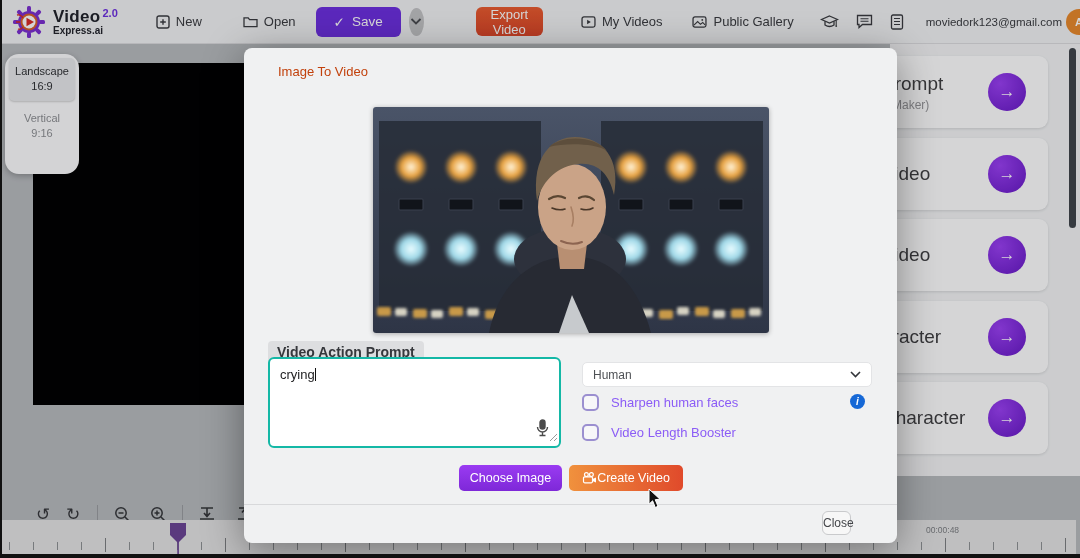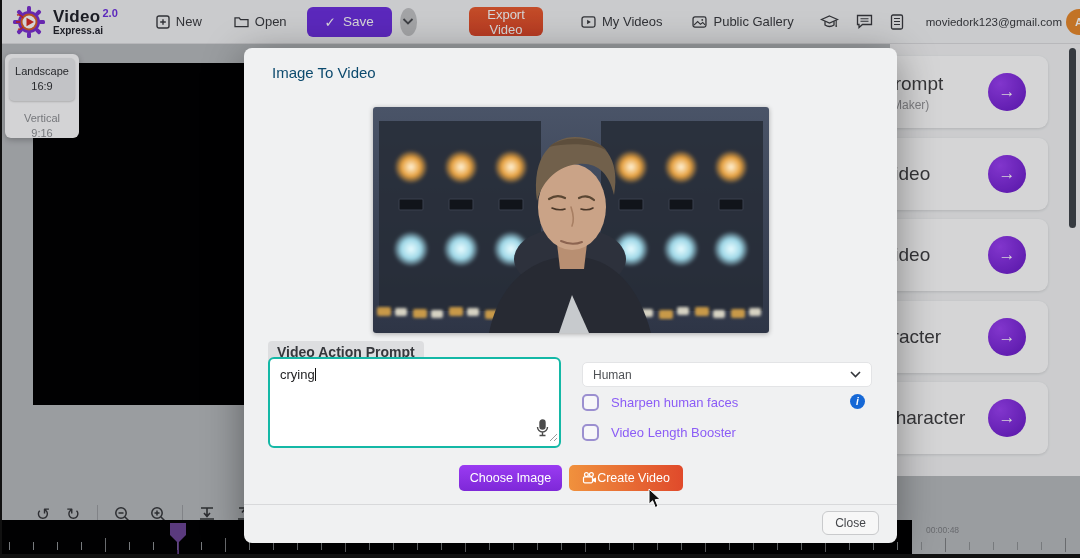--- a/index.html
+++ b/index.html
@@ -30,36 +30,36 @@
   #tb-icons { display:flex; align-items:center; gap:17px; margin-left:26px; }
   #account { display:flex; align-items:center; gap:4px; margin-left:22px; cursor:pointer; }
   #account .email { font-size:11.5px; color:#3a3c40; }
   #avatar { width:26px; height:26px; border-radius:50%; background:#e98a2c; color:#fff;
             font-size:11px; font-weight:bold; display:flex; align-items:center;
             justify-content:center; flex:0 0 auto; margin-right:-12px; }
 
   
   #workspace { position:absolute; left:0; top:44px; width:1080px; height:514px; background:#b9bcbf; }
   #canvas { position:absolute; left:33px; top:19px; width:737px; height:342px; background:#000; }
-  #aspect-card { position:absolute; left:5px; top:10px; width:74px; height:84px; background:#fdfdfe;
-                 border-radius:6px; box-shadow:0 2px 6px rgba(0,0,0,.25); padding:4px; z-index:5; }
+  #aspect-card { position:absolute; left:5px; top:10px; width:74px; height:120px; background:#fdfdfe;
+                 border-radius:14px; box-shadow:0 2px 6px rgba(0,0,0,.25); padding:4px; z-index:5; }
   .aspect-opt { text-align:center; font-size:11px; border-radius:5px; padding:6px 2px; cursor:pointer; }
   .aspect-opt div { line-height:1.4; }
   .aspect-opt.selected { background:#e9eaec; color:#2e3033; box-shadow:0 1px 2px rgba(0,0,0,.18); }
   .aspect-opt.idle { color:#8d8f93; margin-top:4px; }
 
   
   #tools { position:absolute; left:0; top:456px; height:28px; display:flex; align-items:center; gap:0; }
   .tool { display:flex; align-items:center; justify-content:center; width:30px; height:24px;
           cursor:pointer; color:#35373a; }
   .tool.glyph { font-size:17px; }
   .tool-sep { width:1px; height:18px; background:#9a9da0; margin:0 9px; }
 
   
-  #timeline { position:absolute; left:0; top:476px; width:912px; height:38px; background:#000000; }
+  #timeline { position:absolute; left:0; top:476px; width:1076px; height:38px; background:#e5e5e5; }
   #ruler { position:absolute; left:0; top:18px; width:1080px; height:14px;
            background-image:
              repeating-linear-gradient(90deg, transparent 0 119px, #7d8083 119px 120px),
              repeating-linear-gradient(90deg, transparent 0 23px, #8f9295 23px 24px);
            background-position:-14px 0,-14px 4px; background-size:auto 14px, auto 8px;
            background-repeat:repeat-x; }
   #tl-stamp { position:absolute; left:926px; top:5px; font-size:8.5px; color:#7c7f82; }
   #playhead { position:absolute; left:170px; top:3px; width:16px; height:60px; cursor:ew-resize; z-index:4; }
 
   
@@ -77,21 +77,21 @@
               background:radial-gradient(circle at 32% 28%, #9b40f4, #7423d2 75%);
               color:#fff; font-size:17px; display:flex; align-items:center; justify-content:center;
               cursor:pointer; }
   #sb-scroll { position:absolute; left:179px; top:47px; width:7px; height:180px;
                background:#3f444a; border-radius:4px; cursor:grab; }
 
   
   #dim { position:absolute; inset:0; background:rgba(8,8,10,.17); z-index:40; }
   #modal { position:absolute; left:244px; top:48px; width:653px; height:495px; background:#f0f1f2;
            border-radius:8px; box-shadow:0 8px 40px rgba(0,0,0,.4); z-index:100; }
-  #modal-title { position:absolute; left:28px; top:16px; font-size:15px; color:#0c4a6e; }
+  #modal-title { position:absolute; left:34px; top:16px; font-size:13px; color:#c2410c; }
   #preview { position:absolute; left:129px; top:59px; width:396px; height:226px; border-radius:3px;
              overflow:hidden; box-shadow:0 1px 5px rgba(0,0,0,.3); }
   #prompt-tab { position:absolute; left:24px; top:293px; background:#dddee0; color:#36383c;
                 font-size:14px; font-weight:bold; padding:3px 9px; border-radius:4px 4px 0 0; }
   #prompt-box { position:absolute; left:24px; top:309px; width:293px; height:91px; background:#fff;
                 border:2px solid #14b8a6; border-radius:6px; padding:8px 10px; font-size:13px;
                 color:#1d1d1f; cursor:text; }
   .caret { display:inline-block; width:1.5px; height:13px; background:#111; vertical-align:-2px; }
   #mic { position:absolute; right:10px; bottom:6px; cursor:pointer; }
   #resize-h { position:absolute; right:1px; bottom:1px; }
@@ -107,21 +107,21 @@
             background:#1668d6; color:#fff; font-size:10px; font-weight:bold; font-style:italic;
             display:flex; align-items:center; justify-content:center; cursor:pointer; }
   #btn-choose { position:absolute; left:215px; top:417px; width:103px; height:26px; border:none;
             border-radius:5px; background:linear-gradient(180deg,#9a3bf2,#7e28d8); color:#fff;
             font-size:12.5px; cursor:pointer; font-family:inherit; }
   #btn-create { position:absolute; left:325px; top:417px; width:114px; height:26px; border:none;
             border-radius:5px; background:linear-gradient(90deg,#f0913d,#e04a2b); color:#fff;
             font-size:12.5px; cursor:pointer; font-family:inherit; display:flex; align-items:center;
             justify-content:center; }
   #modal-sep { position:absolute; left:0; top:456px; width:653px; height:1px; background:#d8d9db; }
-  #btn-close { position:absolute; left:578px; top:463px; width:57px; height:24px; background:#f7f7f7;
+  #btn-close { position:absolute; left:578px; top:463px; width:29px; height:24px; background:#f7f7f7;
             border:1px solid #c9cacc; border-radius:6px; font-size:12px; color:#44464a;
             cursor:pointer; font-family:inherit; }
 
   
   #edge-left { position:absolute; left:0; top:0; width:2px; height:558px; background:#111; z-index:150; }
   #edge-bottom { position:absolute; left:0; top:554px; width:1080px; height:4px; background:#111; z-index:150; }
   #cursor { position:absolute; left:648px; top:488px; z-index:200; pointer-events:none; }
 </style>
 </head>
 <body>
@@ -158,21 +158,21 @@
     <div class="tb-item" style="margin-left:38px">
       <span class="tb-icn">
         <svg width="14" height="14" viewBox="0 0 14 14" fill="none" stroke="#3a3c40" stroke-width="1.4">
           <rect x="1" y="1" width="12" height="12" rx="2"></rect>
             <path d="M7 4.2v5.6M4.2 7h5.6"></path>
         </svg>
         </span>
       <span>New</span>
     </div>
 
-    <div class="tb-item" style="margin-left:32px">
+    <div class="tb-item" style="margin-left:41px">
       <span class="tb-icn">
         <svg width="15" height="13" viewBox="0 0 16 14" fill="none" stroke="#3a3c40" stroke-width="1.4">
           <path d="M1 3 h4.5 l1.5 2 H15 v7.5 H1 Z"></path>
         </svg>
         </span>
       <span>Open</span>
     </div>
 
     <button id="btn-save">
       <span>✓</span>

